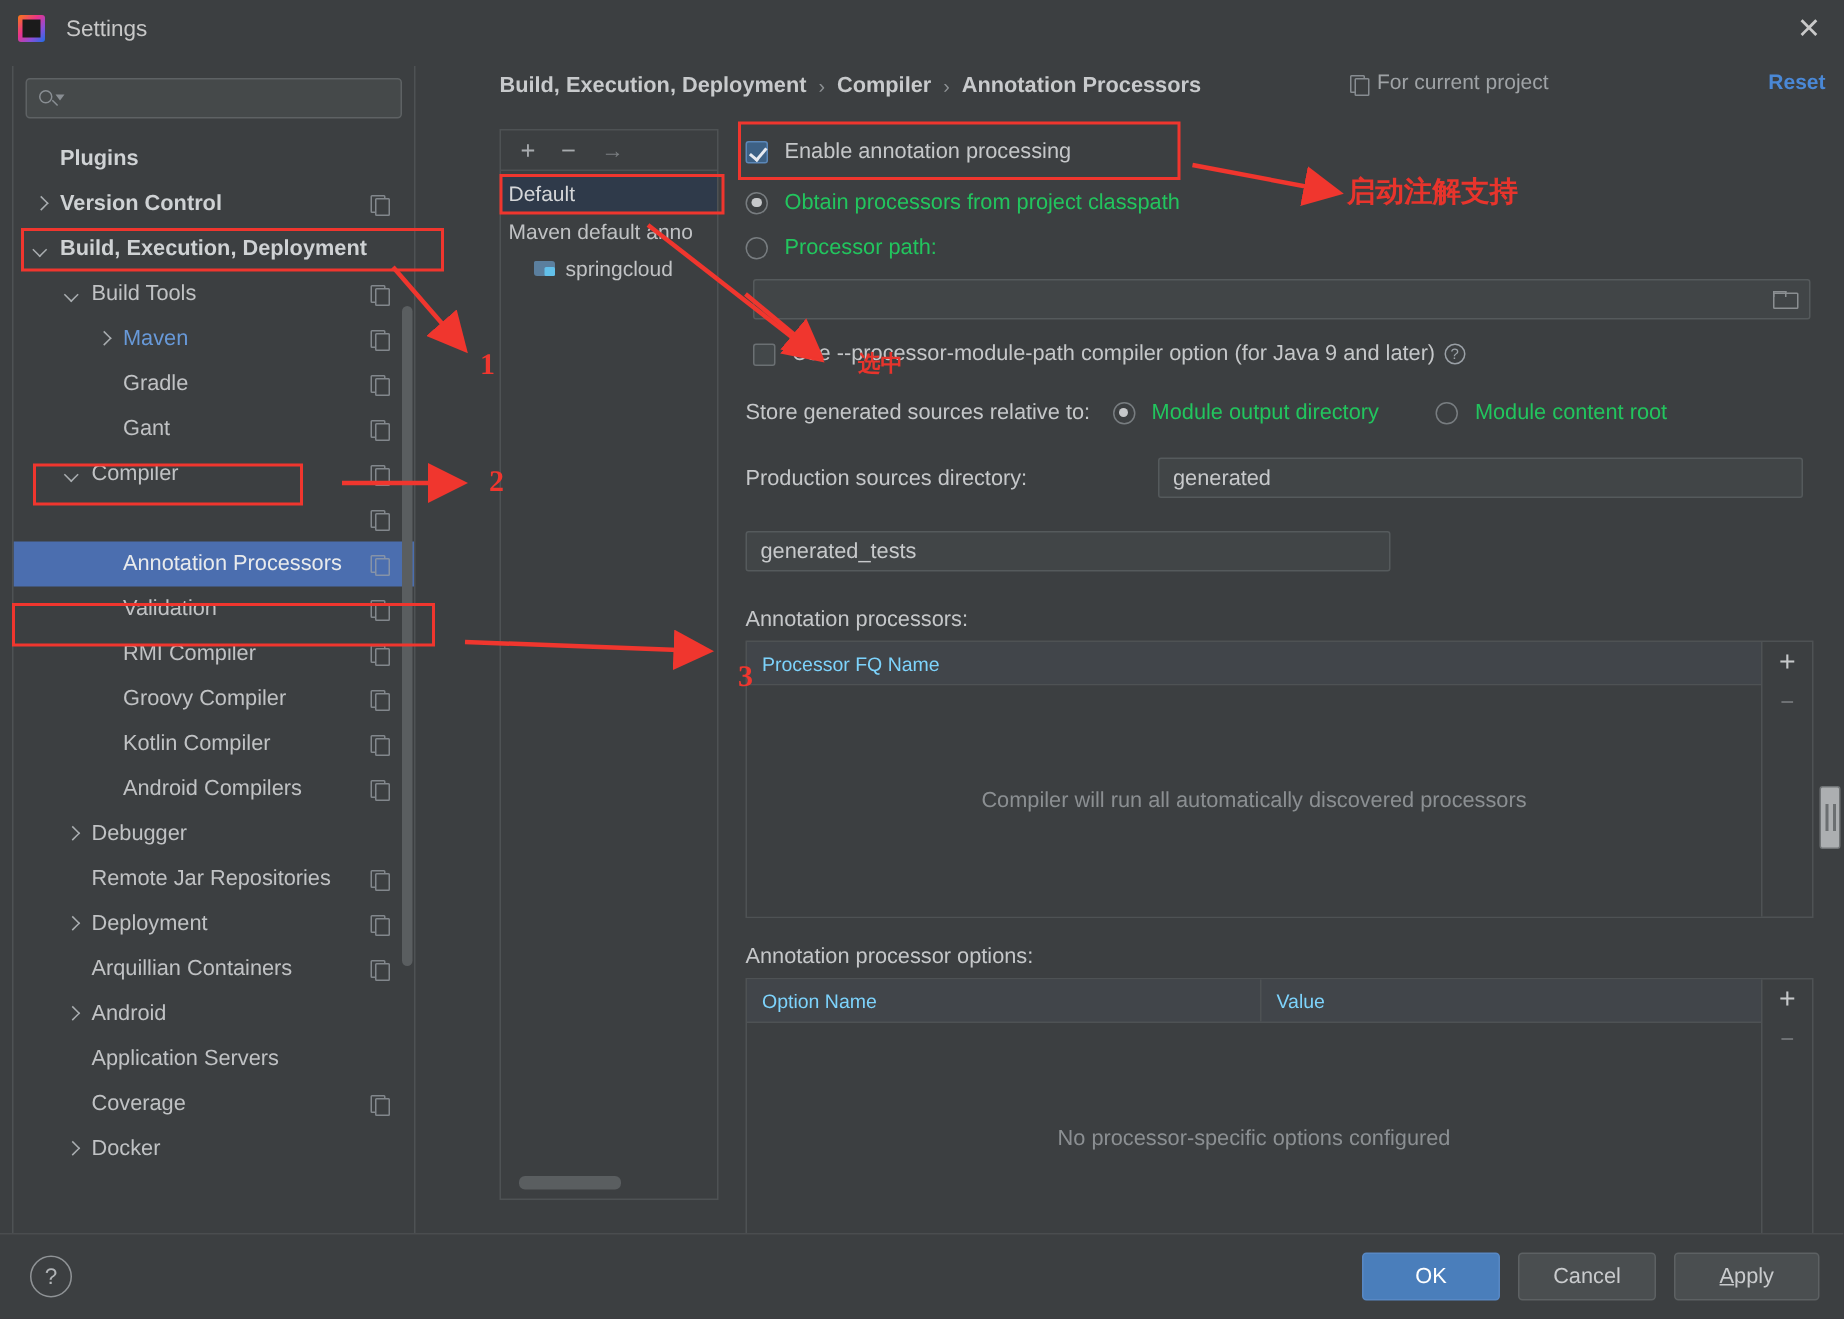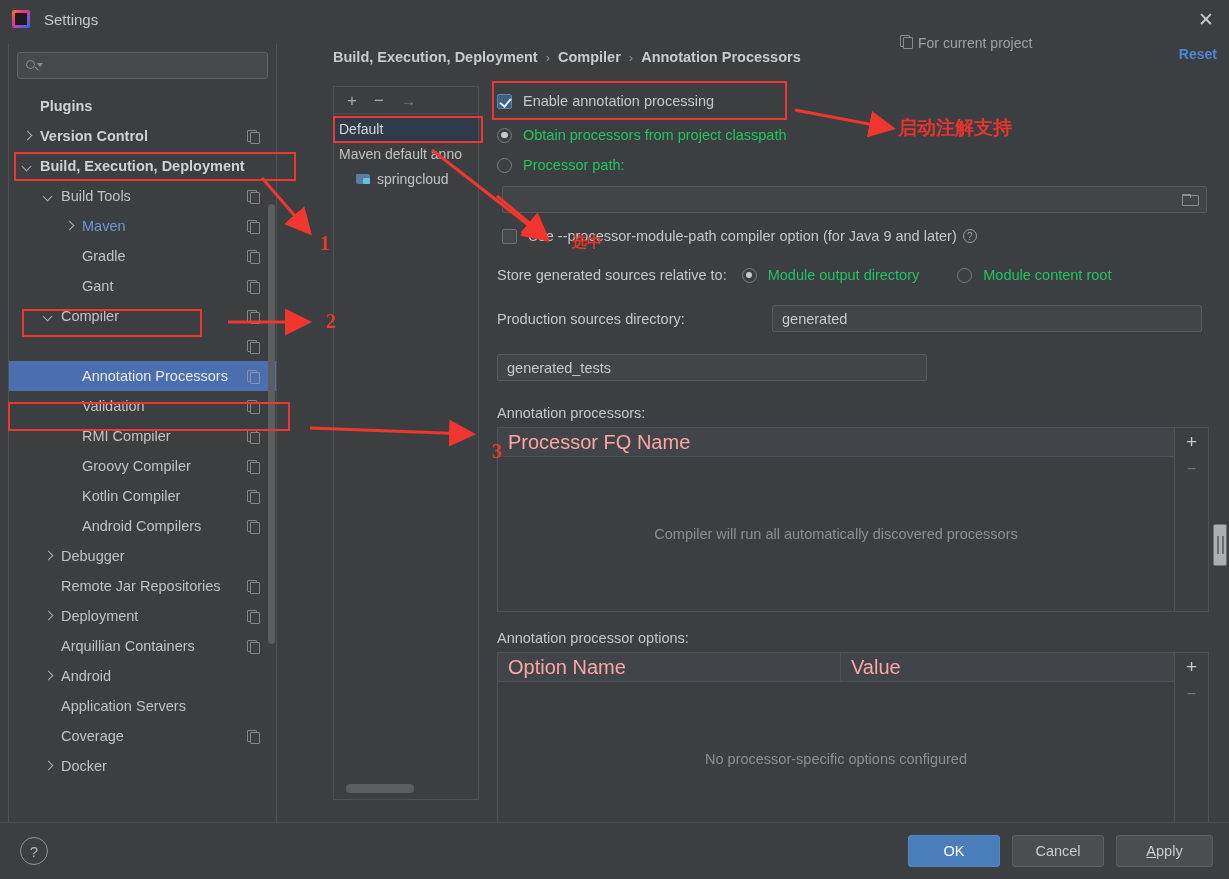--- a/index.html
+++ b/index.html
@@ -109,21 +109,21 @@
     background:#5a5e60; border-radius:4px;
   }
 
   
   .breadcrumb {
     position:absolute; left: 333px; top: 44px; height:26px;
     display:flex; align-items:center; font-size:14.5px; font-weight:bold; color:#c8cacc;
   }
   .crumb-sep { margin: 0 8px; color:#8d9194; font-weight:normal; font-size:13px;}
   .for-project {
-    position:absolute; left: 900px; top: 35px; display:flex; align-items:flex-start;
+    position:absolute; left: 900px; top: 46px; display:flex; align-items:flex-end;
     font-size:14px; color:#9fa3a6; font-weight: normal;
   }
   .for-project .ci { width:11px;height:12px;position:relative;margin-right:7px;opacity:.8;}
   .for-project .ci::before{content:"";position:absolute;left:0;top:0;width:8px;height:10px;border:1.3px solid #9aa0a6;border-radius:1px;}
   .for-project .ci::after{content:"";position:absolute;left:3px;top:2px;width:8px;height:10px;border:1.3px solid #9aa0a6;border-radius:1px;background:#3c3f41;}
   .reset-link {
     position:absolute; right: 12px; top:46px; font-size:14px; font-weight:bold; color:#4a88d6;
   }
 
   
@@ -215,21 +215,21 @@
   .sec-label { font-size:14.5px; color:#c5c7c9; margin-top:18px; }
 
   .tablebox {
     margin-top:6px; border:1px solid #4e5254; display:flex; height:185px; background:#3c3f41;
   }
   .tbl-main { flex:1; display:flex; flex-direction:column; }
   .tbl-head {
     height:29px; display:flex; border-bottom:1px solid #4e5254; background:#41454a;
   }
   .th {
-    font-size:20px;color:#fca5a5;display:flex;align-items:center;padding-left:10px;
+    font-size:13px;color:#7dd3fc;display:flex;align-items:center;padding-left:10px;
   }
   .th + .th { border-left:1px solid #4e5254; }
   .tbl-body {
     flex:1; display:flex; align-items:center; justify-content:center;
     font-size:14.5px; color:#8b8f92; background:#3c3f41;
   }
   .tbl-side {
     width:34px; border-left:1px solid #4e5254; display:flex; flex-direction:column;
     align-items:center; padding-top:4px; gap:10px;
   }

